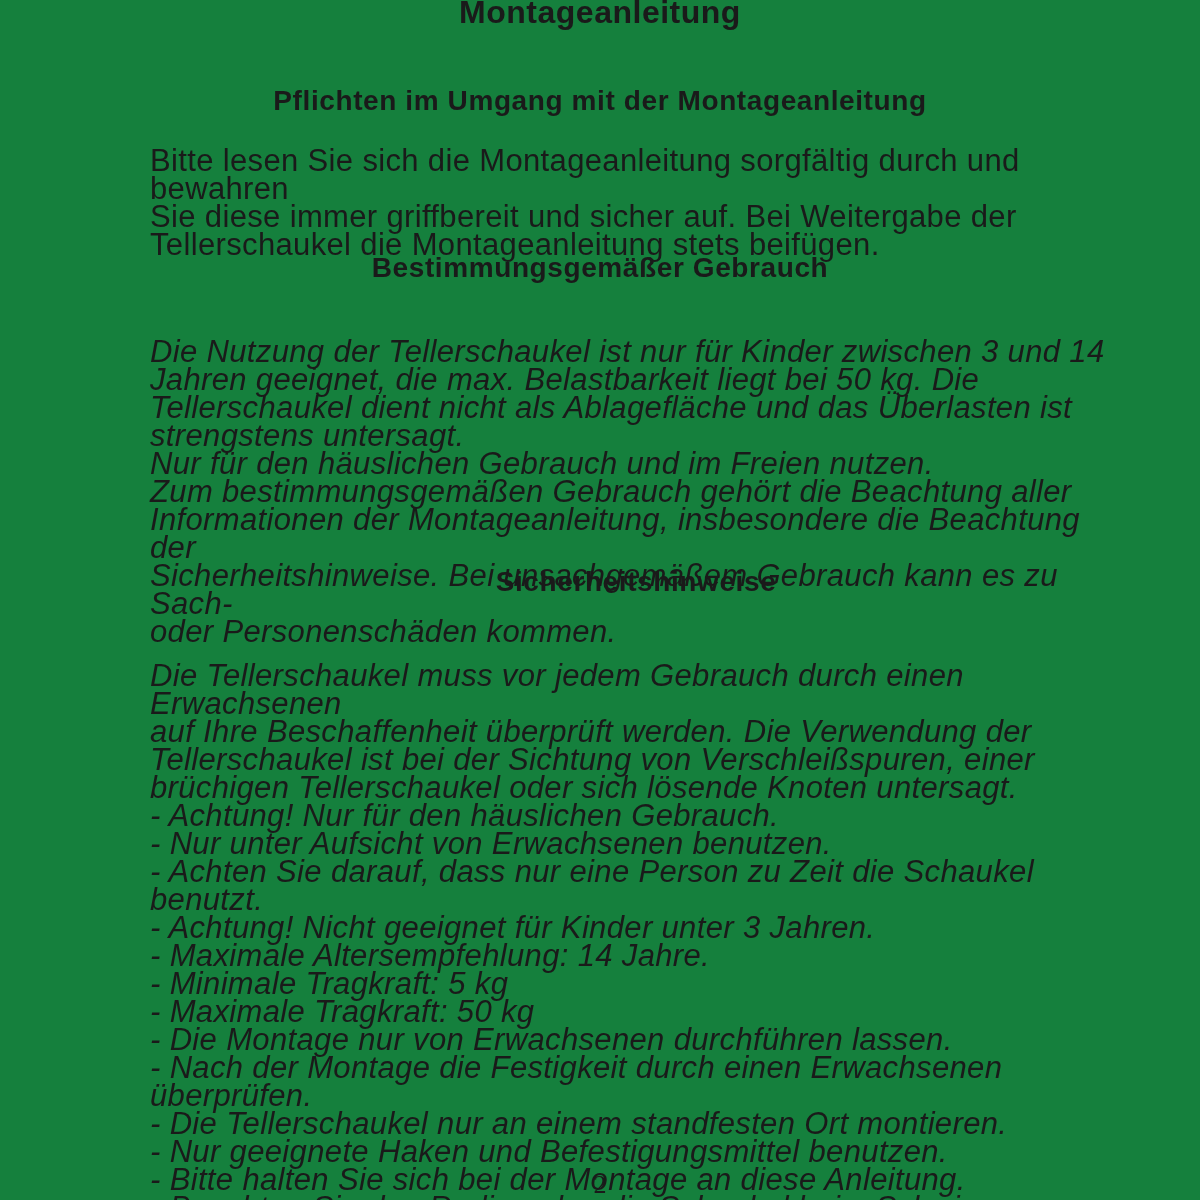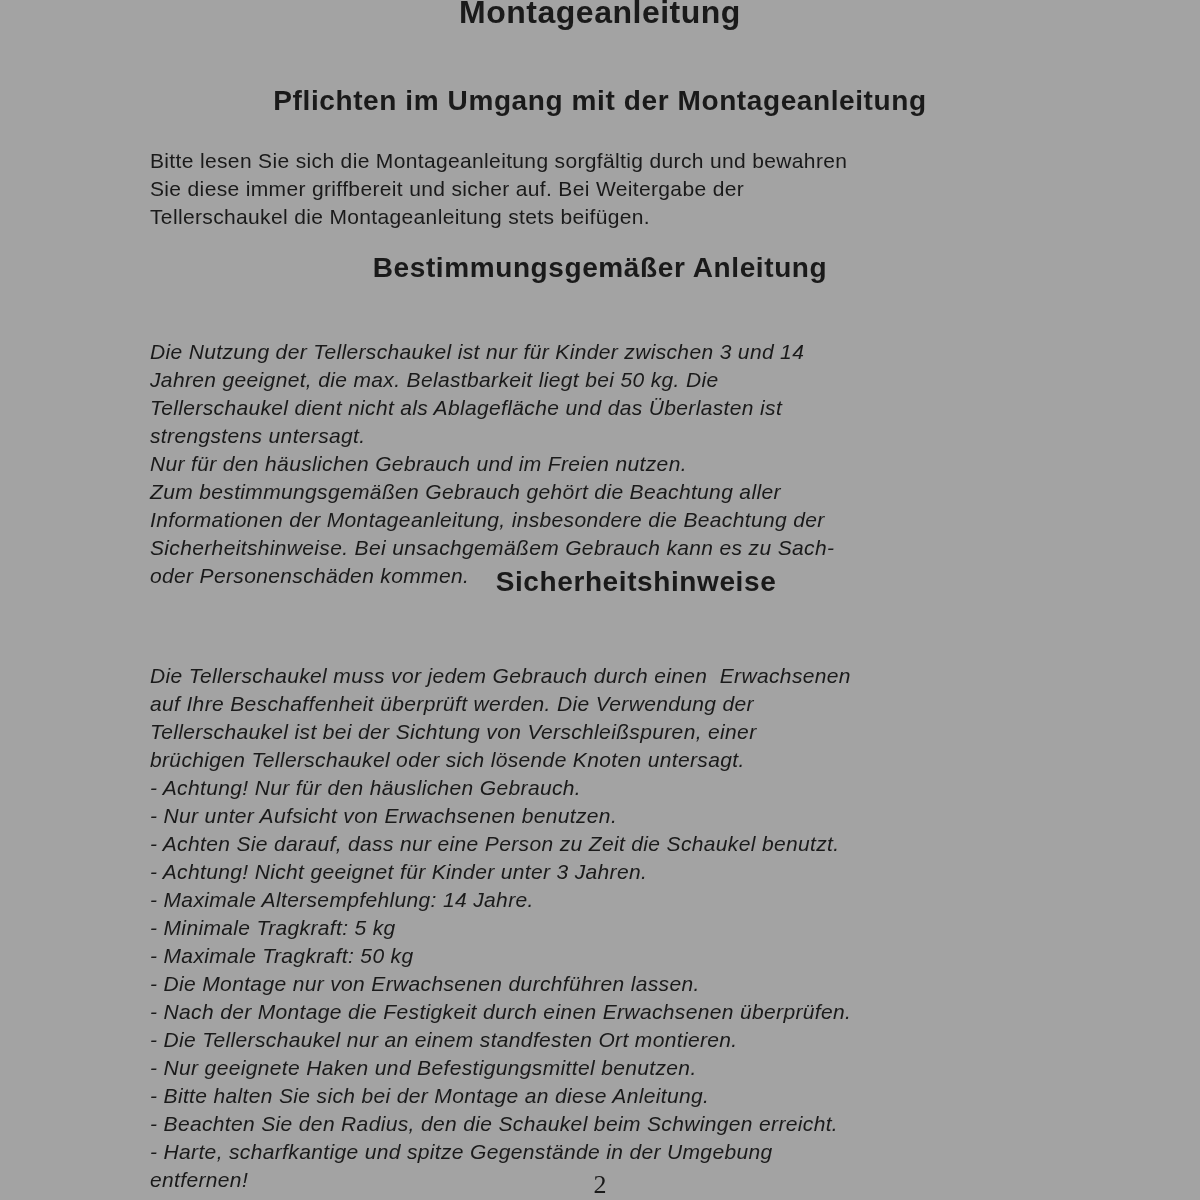--- a/index.html
+++ b/index.html
@@ -5,21 +5,21 @@
 <style>
   html, body {
     margin: 0;
     padding: 0;
     background: #ffffff;
   }
   .page {
     position: relative;
     width: 1200px;
     height: 1200px;
-    background: #a3a3a3;
+    background: #15803d;
     color: #1a1a1a;
     font-family: "Liberation Sans", sans-serif;
     overflow: hidden;
   }
   .doc-title {
     position: absolute;
     top: -4px;
     left: 0;
     width: 1200px;
     margin: 0;
@@ -40,21 +40,21 @@
     line-height: 32px;
     font-weight: bold;
     letter-spacing: 0.6px;
     white-space: nowrap;
   }
   .body-text {
     position: absolute;
     left: 150px;
     width: 980px;
     margin: 0;
-    font-size: 21px;
+    font-size: 31px;
     line-height: 28px;
     letter-spacing: 0.35px;
     white-space: pre-wrap; 
   }
   .pos-heading-1 { top: 85px; }
   .pos-body-1    { top: 147px; }
   .pos-heading-2 { top: 252px; }
   .pos-body-2    { top: 338px; font-style: italic; }
   .pos-heading-3 { top: 566px; margin-left: 36px; }
   .pos-body-3    { top: 662px; font-style: italic; }
@@ -78,21 +78,21 @@
   <h1 class="doc-title">Montageanleitung</h1>
 
   <section>
     <h2 class="sec-heading pos-heading-1">Pflichten im Umgang mit der Montageanleitung</h2>
     <div class="body-text pos-body-1">Bitte lesen Sie sich die Montageanleitung sorgfältig durch und bewahren
 Sie diese immer griffbereit und sicher auf. Bei Weitergabe der
 Tellerschaukel die Montageanleitung stets beifügen.</div>
   </section>
 
   <section>
-    <h2 class="sec-heading pos-heading-2">Bestimmungsgemäßer Anleitung</h2>
+    <h2 class="sec-heading pos-heading-2">Bestimmungsgemäßer Gebrauch</h2>
     <div class="body-text pos-body-2">Die Nutzung der Tellerschaukel ist nur für Kinder zwischen 3 und 14
 Jahren geeignet, die max. Belastbarkeit liegt bei 50 kg. Die
 Tellerschaukel dient nicht als Ablagefläche und das Überlasten ist
 strengstens untersagt.
 Nur für den häuslichen Gebrauch und im Freien nutzen.
 Zum bestimmungsgemäßen Gebrauch gehört die Beachtung aller
 Informationen der Montageanleitung, insbesondere die Beachtung der
 Sicherheitshinweise. Bei unsachgemäßem Gebrauch kann es zu Sach-
 oder Personenschäden kommen.</div>
   </section>

